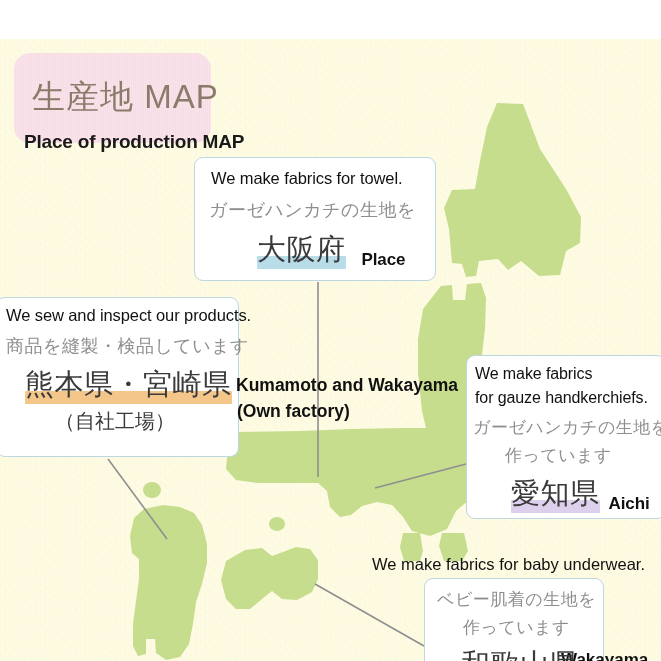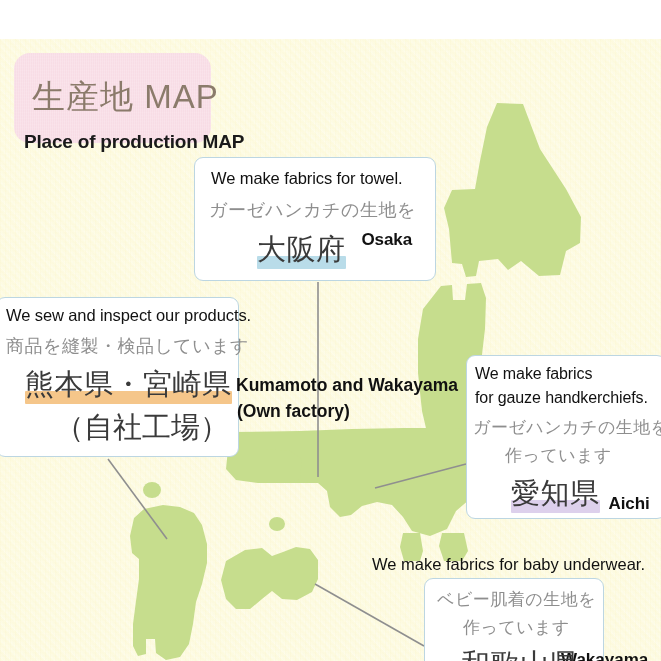--- a/index.html
+++ b/index.html
@@ -132,33 +132,33 @@
 
   
   #callout-osaka {
     left: 194px;
     top: 118px;
     width: 242px;
     height: 124px;
   }
   #osaka-en  { position: absolute; left: 16px;  top: 11px; }
   #osaka-ja  { position: absolute; left: 14px;  top: 40px; }
-  #osaka-row { position: absolute; left: 62px;  top: 72px; display: flex; align-items: flex-start; gap: 16px; }
+  #osaka-row { position: absolute; left: 62px;  top: 72px; display: flex; align-items: flex-end; gap: 16px; }
 
   
   #callout-kumamoto {
     left: -4px;
     top: 258px;
     width: 243px;
     height: 160px;
   }
   #kuma-en   { position: absolute; left: 9px;  top: 8px; }
   #kuma-ja   { position: absolute; left: 9px;  top: 36px; }
   #kuma-row  { position: absolute; left: 28px; top: 67px; }
-  #kuma-row2 { position: absolute; left: 58px; top: 110px; color:#3a3a3a; font-size: 29px; white-space: nowrap; }
+  #kuma-row2 { position: absolute; left: 58px; top: 110px; color:#3a3a3a; font-size: 20px; white-space: nowrap; }
 
   #label-kumamoto-en {
     left: 236px;
     top: 336px;
     font-size: 17.5px;
   }
   #label-ownfactory-en {
     left: 237px;
     top: 362px;
     font-size: 17.5px;
@@ -269,21 +269,21 @@
   </div>
 
   <div id="callout-osaka" class="callout">
     <div id="osaka-en" class="line-en">We make fabrics for towel.</div>
     <div id="osaka-ja" class="line-ja-sub">ガーゼハンカチの生地を</div>
     <div id="osaka-row">
       <span class="pref-wrap">
         <span class="pref-hl" style="background:#b9dce9"></span>
         <span class="pref-ja">大阪府</span>
       </span>
-      <span class="pref-en">Osaka</span>
+      <span class="pref-en">Place</span>
     </div>
   </div>
 
   <div id="callout-kumamoto" class="callout">
     <div id="kuma-en" class="line-en">We sew and inspect our products.</div>
     <div id="kuma-ja" class="line-ja-sub">商品を縫製・検品しています</div>
     <div id="kuma-row">
       <span class="pref-wrap">
         <span class="pref-hl" style="background:#f5c68a"></span>
         <span class="pref-ja">熊本県・宮崎県</span>

